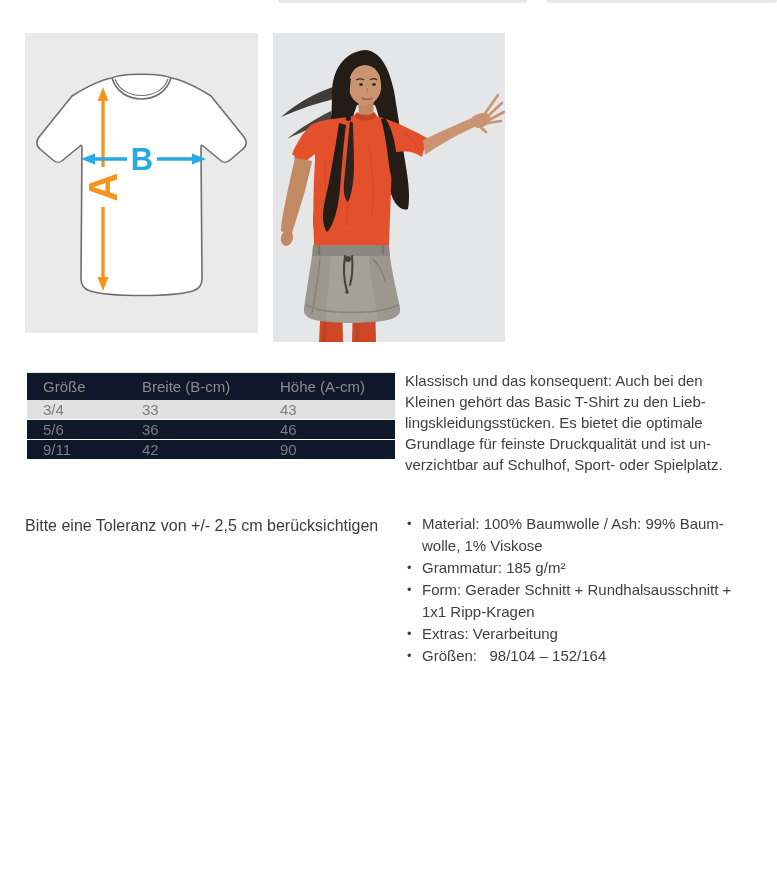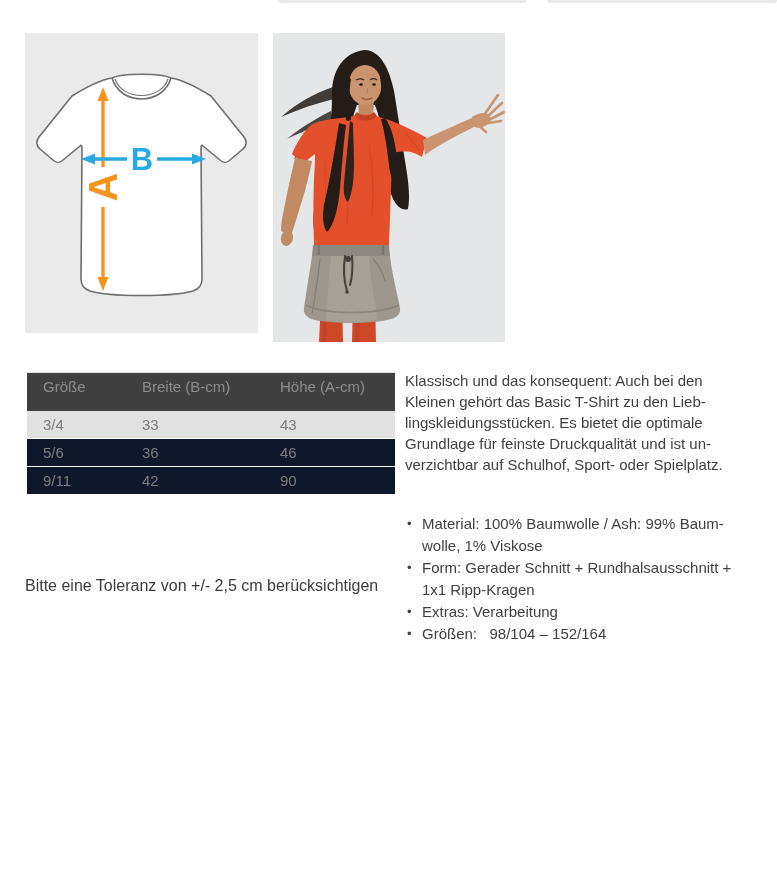--- a/index.html
+++ b/index.html
@@ -21,31 +21,31 @@
   .photo-box { position:absolute; left:273px; top:33px; width:232px; height:309px; background:#e5e6e8; }
   .photo-box svg { display:block; }
 
   
   table.size-table {
     position:absolute; left:27px; top:372px; width:368px;
     border-collapse:collapse; table-layout:fixed;
     font-size:15px;
   }
   table.size-table th {
-    font-weight:400; text-align:left; color:#8c8c8c; background:#404040;
-    border-top:1px solid #e3e3e3; height:26px; padding:0 0 12px 16px;
+    font-weight:400; text-align:left; color:#8c8c8c; background:#0f172a;
+    border-top:1px solid #e3e3e3; height:26px; padding:0 0 1px 16px;
   }
   table.size-table td {
-    color:#7d7d7d; height:27px; padding:0 0 0 16px; border-bottom:1px solid #ffffff;
+    color:#7d7d7d; height:19px; padding:0 0 0 16px; border-bottom:1px solid #ffffff;
   }
   tr.row-odd  td { background:#e1e1e1; }
   tr.row-even td { background:#0f172a; }
 
   .tolerance-note {
-    position:absolute; left:25px; top:577px;
+    position:absolute; left:25px; top:517px;
     font-size:16px; color:#3c3c3c; white-space:nowrap;
   }
 
   
   .desc { position:absolute; left:405px; top:370px; width:338px; color:#3f3f3f; }
   .desc p { margin:0; font-size:15px; line-height:21px; hyphens:manual; }
   .desc ul { list-style:none; margin:38px 0 0 0; padding:0; font-size:15px; line-height:22px; }
   .desc li { position:relative; padding-left:17px; margin:0; hyphens:manual; }
   .desc li::before { content:"\2022"; position:absolute; left:2px; top:0; font-size:13px; color:#3f3f3f; }
   .desc li span { white-space:pre-wrap; }
@@ -200,19 +200,20 @@
       </tr>
     </tbody>
   </table>
 
   <div class="tolerance-note">Bitte eine Toleranz von +/- 2,5 cm berücksichtigen</div>
 
   <div class="desc">
     <p>Klassisch und das konsequent: Auch bei den Kleinen gehört das Basic T-Shirt zu den Lieb­lingskleidungsstücken. Es bietet die optimale Grundlage für feinste Druckqualität und ist un­verzichtbar auf Schulhof, Sport- oder Spielplatz.</p>
     <ul>
       <li><span>Material: 100% Baumwolle / Ash: 99% Baum­wolle, 1% Viskose</span></li>
+      <li><span>Grammatur: 185 g/m²</span></li>
       <li><span>Form: Gerader Schnitt + Rundhalsausschnitt + 1x1 Ripp-Kragen</span></li>
       <li><span>Extras: Verarbeitung</span></li>
       <li><span>Größen:   98/104 – 152/164</span></li>
     </ul>
   </div>
 
 </div>
 
 </body></html>

